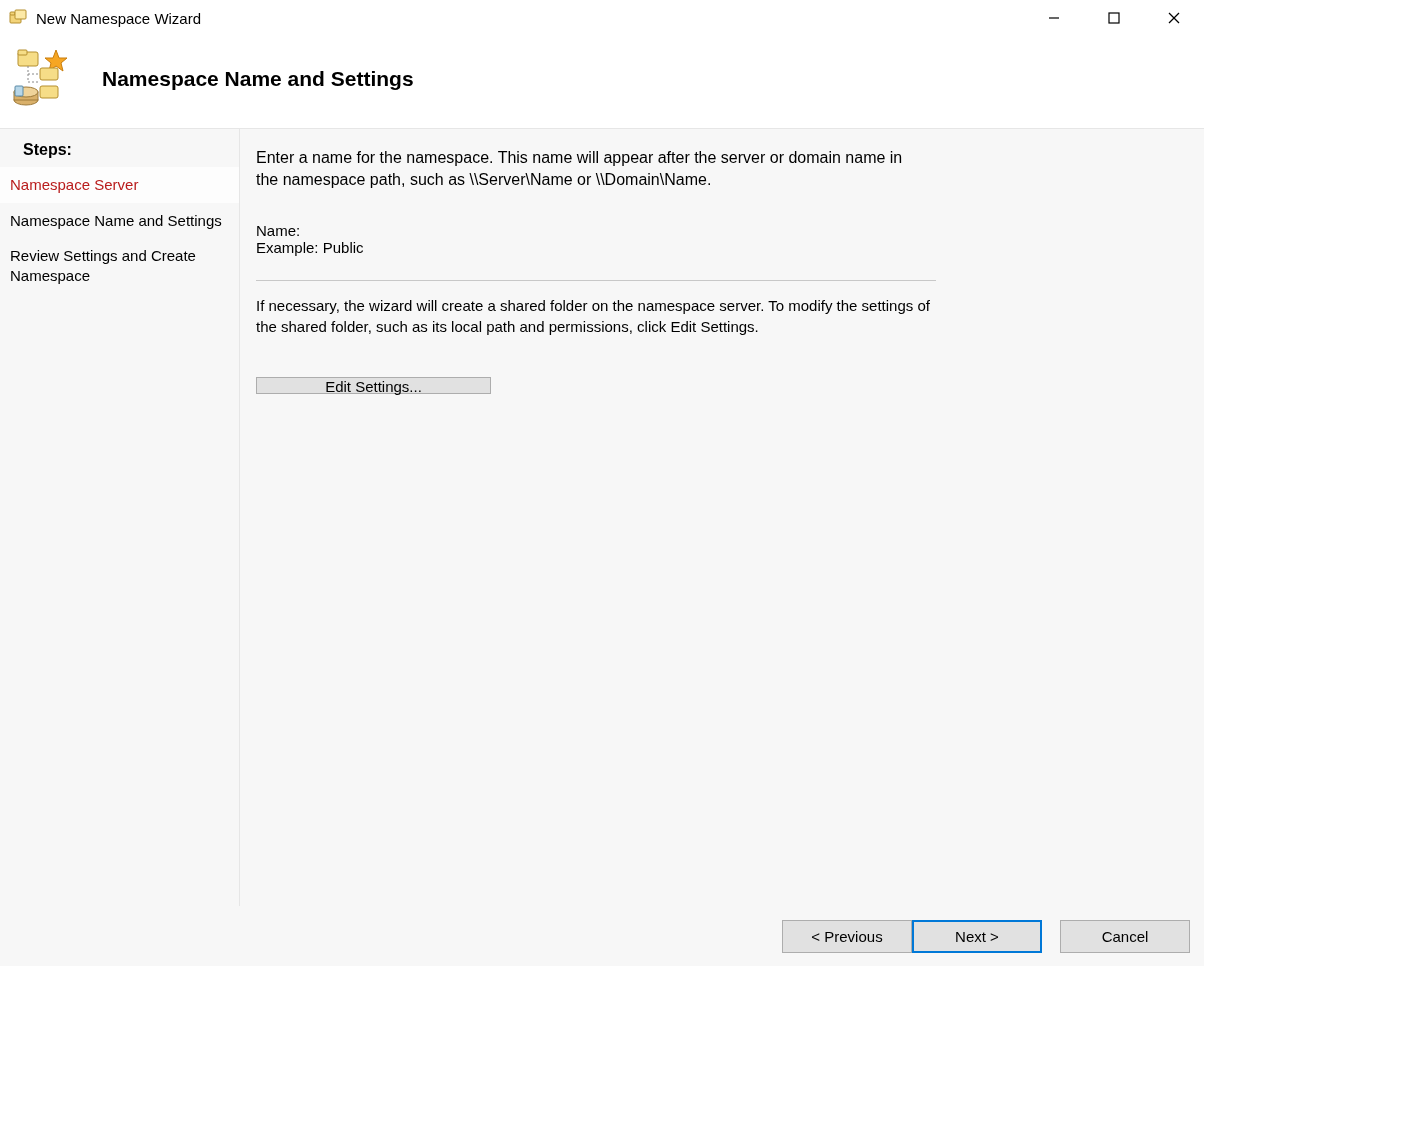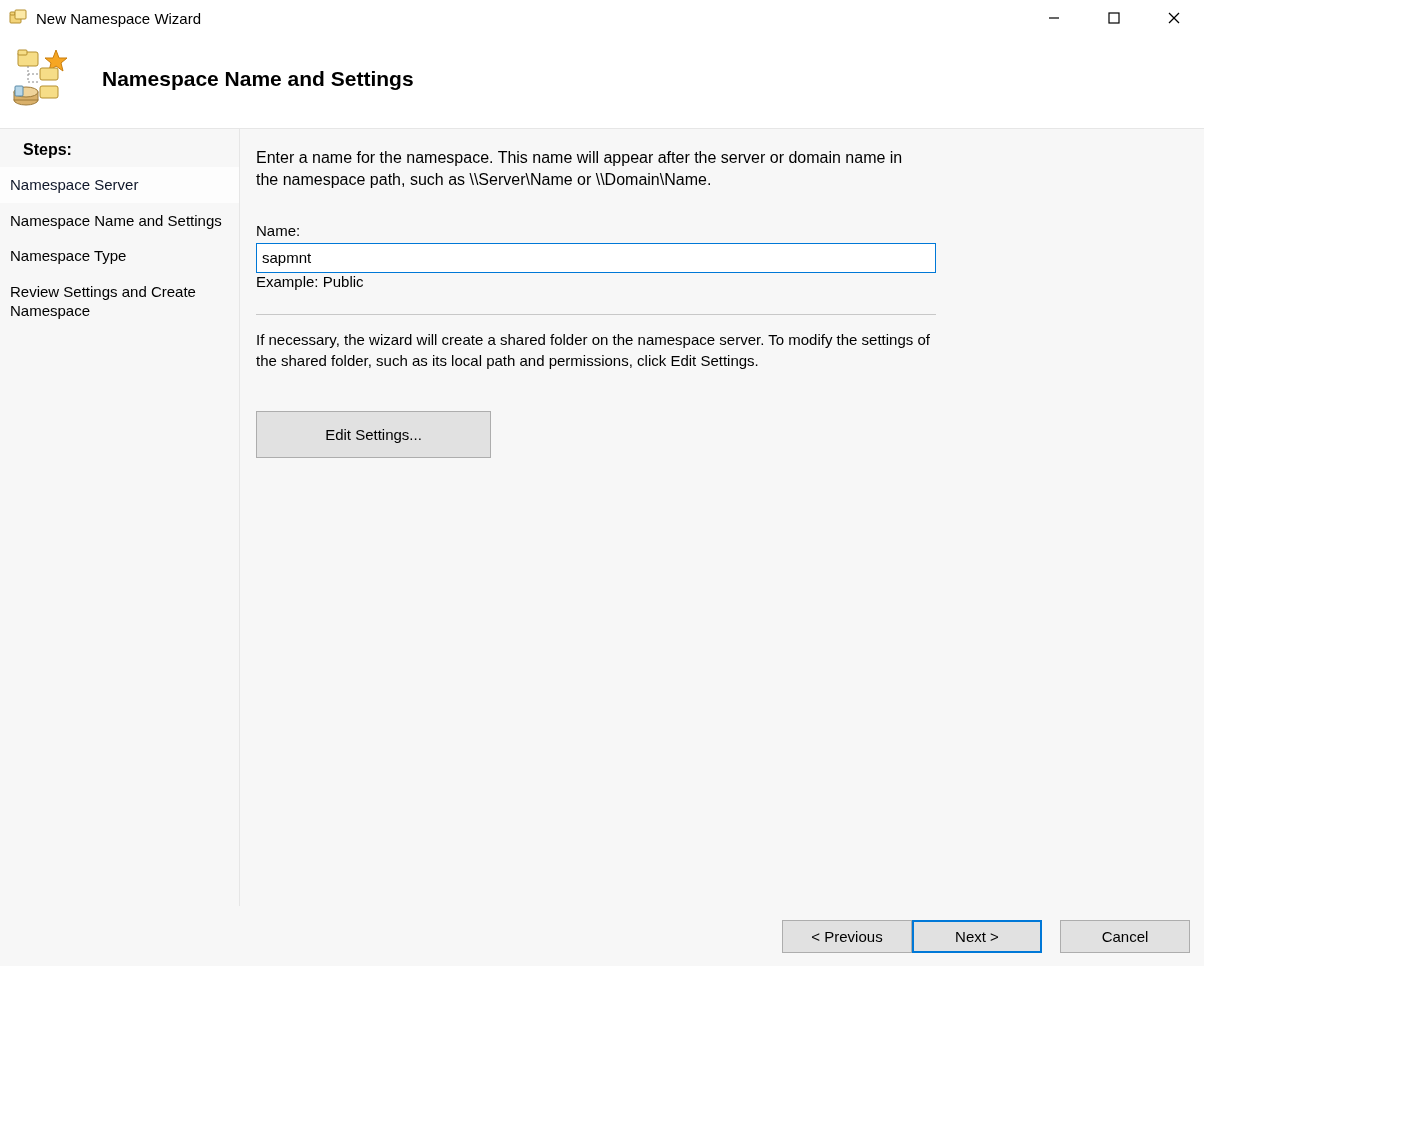--- a/index.html
+++ b/index.html
@@ -61,21 +61,21 @@
       padding: 4px 10px 8px 10px;
       font-size: 16px;
       margin-left: 13px;
     }
     .step-item {
       padding: 8px 10px;
       font-size: 15px;
       line-height: 1.3;
     }
     .step-item.active {
-      color: #0f172a;
+      color: #b91c1c;
       background: #fdfdfd;
     }
     .main-content {
       flex: 1;
       background: #f7f7f7;
       padding: 18px 24px 10px 16px;
     }
     .intro-text {
       font-size: 16px;
       line-height: 1.4;
@@ -106,21 +106,21 @@
       width: 680px;
     }
     .secondary-text {
       font-size: 15px;
       line-height: 1.4;
       max-width: 680px;
     }
     .edit-settings-btn {
       margin-top: 40px;
       width: 235px;
-      height: 47px;
+      height: 17px;
       background: #e1e1e1;
       border: 1px solid #adadad;
       font-size: 15px;
       font-family: inherit;
     }
     .footer {
       height: 60px;
       background: #f7f7f7;
       display: flex;
       align-items: center;
@@ -190,28 +190,26 @@
     </svg>
   </div>
   <div class="page-title">Namespace Name and Settings</div>
 </div>
 
 <div class="body-area">
   <div class="sidebar">
     <div class="steps-header">Steps:</div>
     <div class="step-item active"><span>Namespace Server</span></div>
     <div class="step-item"><span>Namespace Name and Settings</span></div>
-    <div class="step-item"><span>Namespace Type</span></div>
     <div class="step-item"><span>Review Settings and Create Namespace</span></div>
   </div>
 
   <div class="main-content">
     <div class="intro-text">Enter a name for the namespace. This name will appear after the server or domain name in the namespace path, such as \\Server\Name or \\Domain\Name.</div>
     <div class="field-label">Name:</div>
-    <input type="text" class="name-input" value="sapmnt" style="">
     <div class="example-text">Example: Public</div>
     <hr class="separator">
     <div class="secondary-text">If necessary, the wizard will create a shared folder on the namespace server. To modify the settings of the shared folder, such as its local path and permissions, click Edit Settings.</div>
     <button class="edit-settings-btn">Edit Settings...</button>
   </div>
 </div>
 
 <div class="footer">
   <button class="footer-btn">&lt; Previous</button>
   <button class="footer-btn default-btn">Next &gt;</button>

